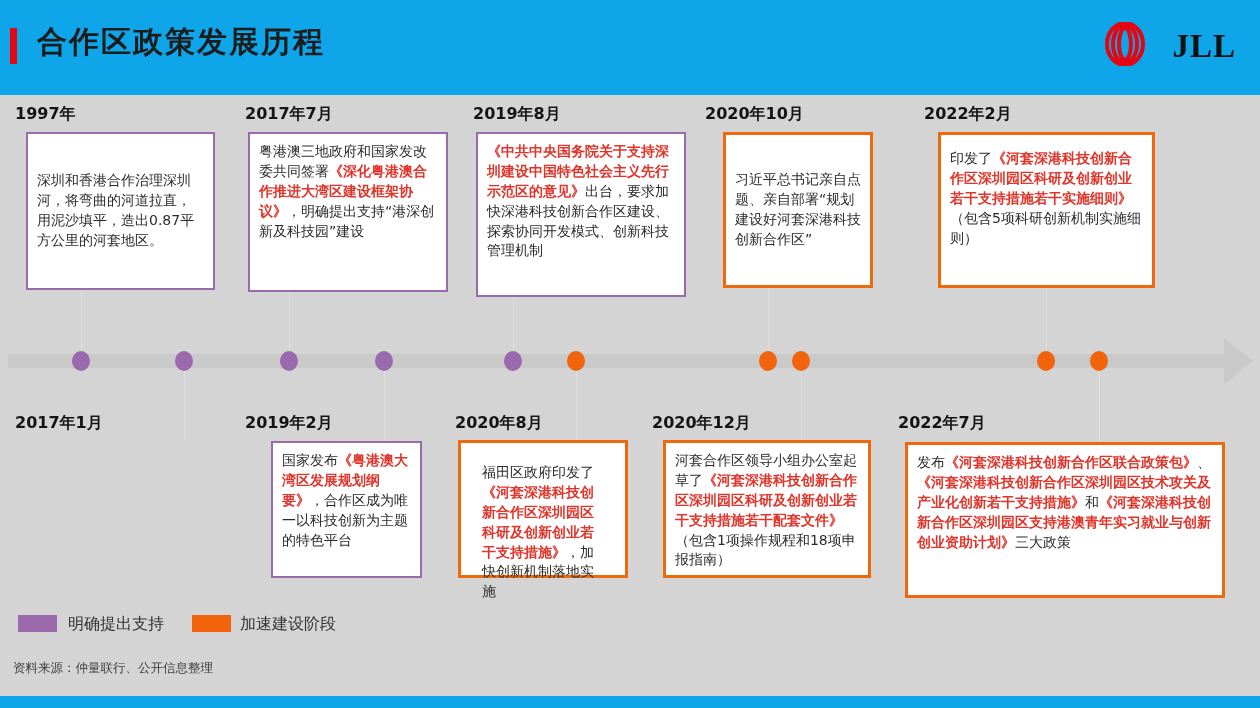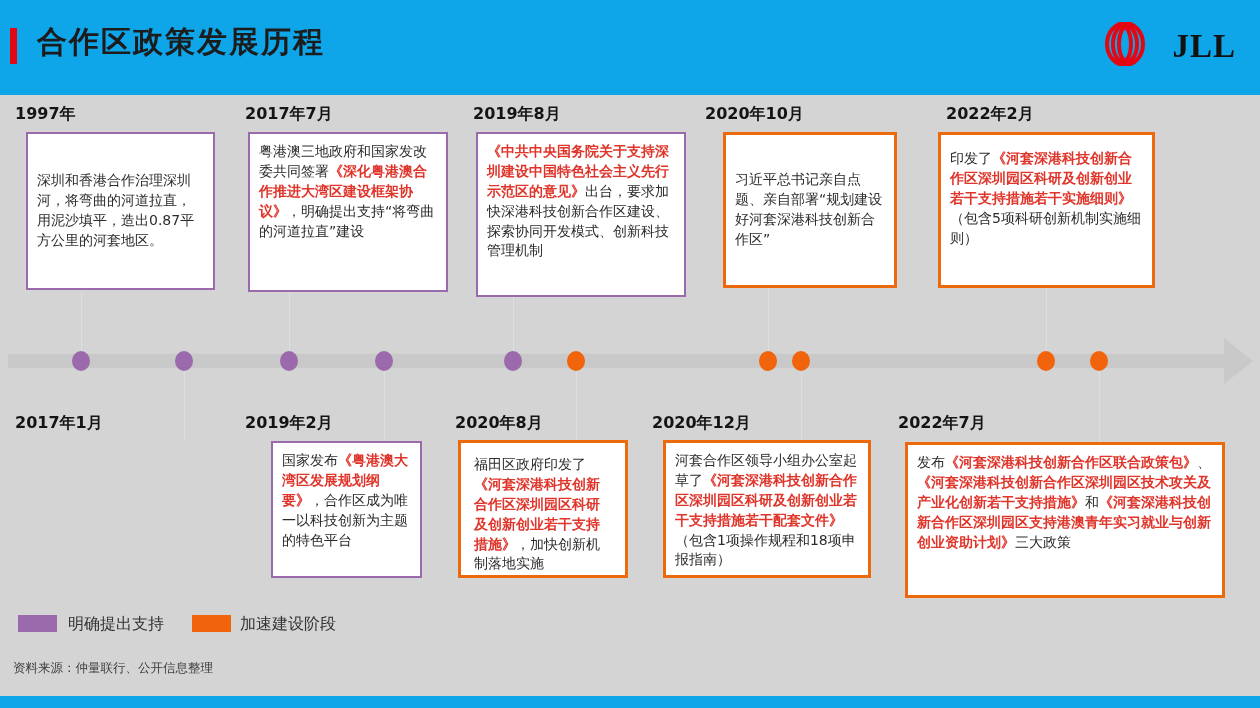--- a/index.html
+++ b/index.html
@@ -57,34 +57,34 @@
     <span class="logo-text">JLL</span>
   </div>
 
   <div class="event-date" style="left:15px;top:104px;">1997年</div>
   <div class="card purple vcenter" style="left:26px;top:132px;width:189px;height:158px;">
     <p style="margin:0;"><span>深圳和香港合作治理深圳河，将弯曲的河道拉直，用泥沙填平，造出0.87平方公里的河套地区。</span></p>
     </div>
 
   <div class="event-date" style="left:245px;top:104px;">2017年7月</div>
   <div class="card purple" style="left:248px;top:132px;width:200px;height:160px;">
-    <p style="margin:0;"><span>粤港澳三地政府和国家发改委共同签署</span><span class="red">《深化粤港澳合作推进大湾区建设框架协议》</span><span>，明确提出支持“将弯曲的河道拉直”建设</span></p>
+    <p style="margin:0;"><span>粤港澳三地政府和国家发改委共同签署</span><span class="red">《深化粤港澳合作推进大湾区建设框架协议》</span><span>，明确提出支持“港深创新及科技园”建设</span></p>
     </div>
 
   <div class="event-date" style="left:473px;top:104px;">2019年8月</div>
   <div class="card purple" style="left:476px;top:132px;width:210px;height:165px;">
     <p style="margin:0;"><span class="red">《中共中央国务院关于支持深圳建设中国特色社会主义先行示范区的意见》</span><span>出台，要求加快深港科技创新合作区建设、探索协同开发模式、创新科技管理机制</span></p>
     </div>
 
   <div class="event-date" style="left:705px;top:104px;">2020年10月</div>
-  <div class="card orange vcenter" style="left:723px;top:132px;width:174px;height:156px;">
+  <div class="card orange vcenter" style="left:723px;top:132px;width:150px;height:156px;">
     <p style="margin:0;"><span>习近平总书记亲自点题、亲自部署“规划建设好河套深港科技创新合作区”</span></p>
     </div>
 
-  <div class="event-date" style="left:946px;top:104px;">2022年2月</div>
+  <div class="event-date" style="left:924px;top:104px;">2022年2月</div>
   <div class="card orange" style="left:938px;top:132px;width:217px;height:156px;padding-top:14px;">
     <p style="margin:0;"><span>印发了</span><span class="red">《河套深港科技创新合作区深圳园区科研及创新创业若干支持措施若干实施细则》</span><span>（包含5项科研创新机制实施细则）</span></p>
     </div>
 
   <div class="connector" style="left:81px;top:292px;height:62px;"></div>
   <div class="connector" style="left:289px;top:292px;height:62px;"></div>
   <div class="connector" style="left:513px;top:297px;height:57px;"></div>
   <div class="connector" style="left:768px;top:288px;height:66px;"></div>
   <div class="connector" style="left:1046px;top:288px;height:66px;"></div>
   <div class="connector" style="left:184px;top:368px;height:73px;"></div>
@@ -108,21 +108,21 @@
 
   <div class="event-date" style="left:15px;top:413px;">2017年1月</div>
 
   <div class="event-date" style="left:245px;top:413px;">2019年2月</div>
   <div class="card purple" style="left:271px;top:441px;width:151px;height:137px;">
     <p style="margin:0;"><span>国家发布</span><span class="red">《粤港澳大湾区发展规划纲要》</span><span>，合作区成为唯一以科技创新为主题的特色平台</span></p>
     </div>
 
   <div class="event-date" style="left:455px;top:413px;">2020年8月</div>
   <div class="card orange" style="left:458px;top:440px;width:170px;height:138px;">
-    <p style="margin:4px;"><span>福田区政府印发了</span><span class="red">《河套深港科技创新合作区深圳园区科研及创新创业若干支持措施》</span><span>，加快创新机制落地实施</span></p>
+    <p style="margin:12px;"><span>福田区政府印发了</span><span class="red">《河套深港科技创新合作区深圳园区科研及创新创业若干支持措施》</span><span>，加快创新机制落地实施</span></p>
     </div>
 
   <div class="event-date" style="left:652px;top:413px;">2020年12月</div>
   <div class="card orange" style="left:663px;top:440px;width:208px;height:138px;">
     <p style="margin:0;"><span>河套合作区领导小组办公室起草了</span><span class="red">《河套深港科技创新合作区深圳园区科研及创新创业若干支持措施若干配套文件》</span><span>（包含1项操作规程和18项申报指南）</span></p>
     </div>
 
   <div class="event-date" style="left:898px;top:413px;">2022年7月</div>
   <div class="card orange" style="left:905px;top:442px;width:320px;height:156px;">
     <p style="margin:0;"><span>发布</span><span class="red">《河套深港科技创新合作区联合政策包》</span><span>、</span><span class="red">《河套深港科技创新合作区深圳园区技术攻关及产业化创新若干支持措施》</span><span>和</span><span class="red">《河套深港科技创新合作区深圳园区支持港澳青年实习就业与创新创业资助计划》</span><span>三大政策</span></p>

